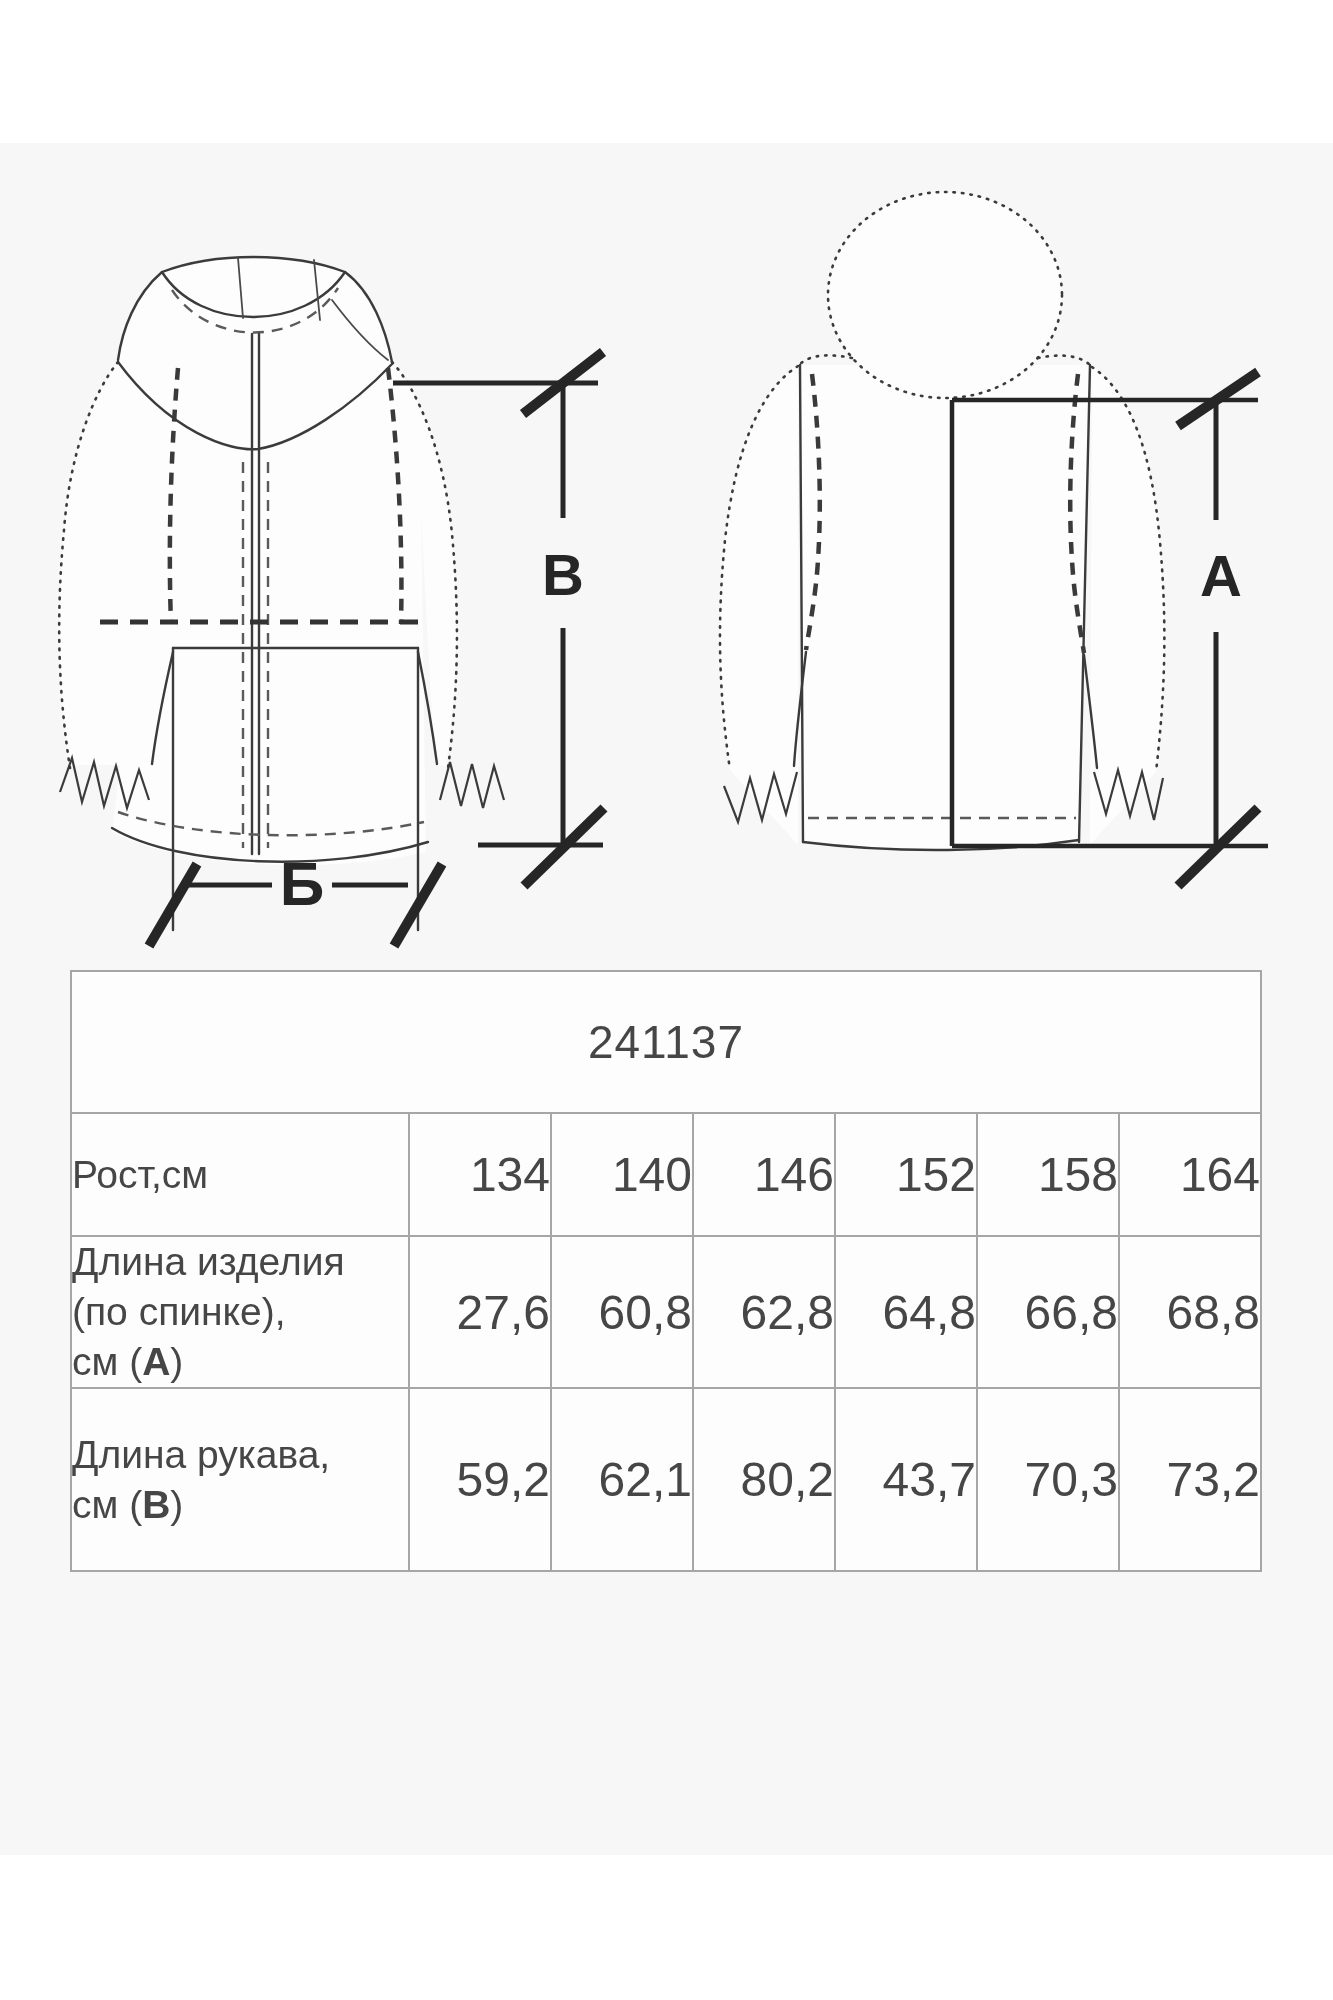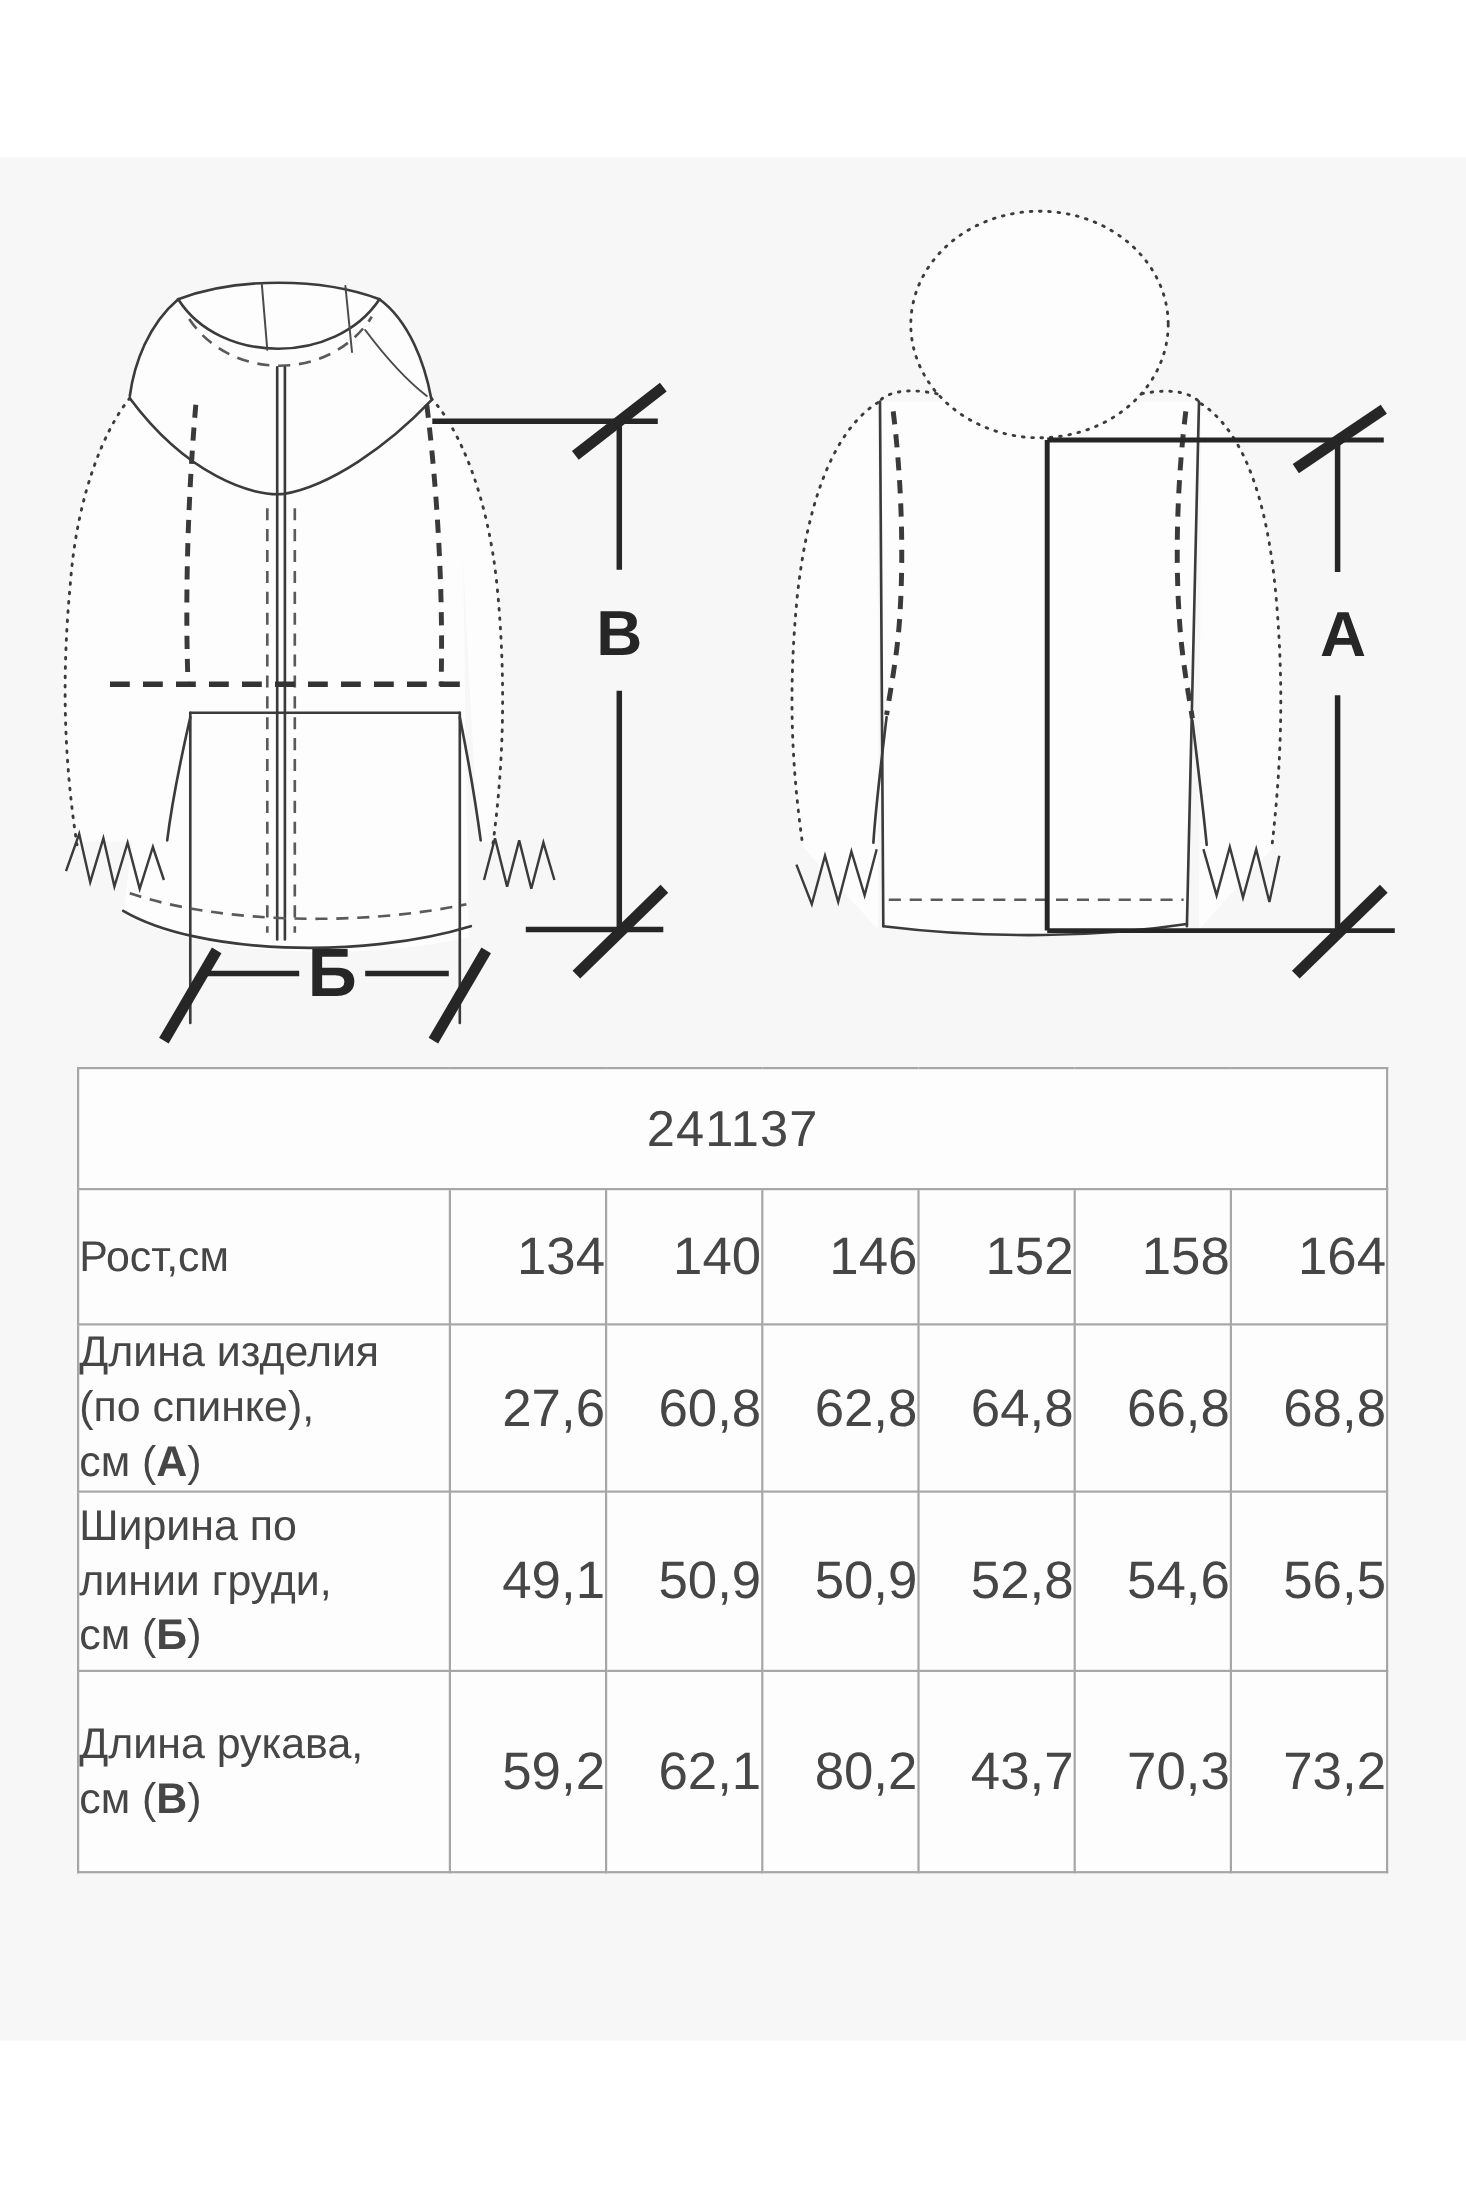--- a/index.html
+++ b/index.html
@@ -9,21 +9,21 @@
   }
   .band{position:absolute;left:0;top:143px;width:1333px;height:1712px;background:#f7f7f7;}
   #drawings{position:absolute;left:0;top:143px;}
 
   .size-table{
     position:absolute;left:70px;top:970px;width:1192px;
     border-collapse:collapse;table-layout:fixed;background:#fdfdfd;color:#464646;
   }
   .size-table td{border:2px solid #a6a6a6;padding:0;background:#fdfdfd;}
   .article-cell{font-size:46px;text-align:center;letter-spacing:1px;}
-  tr.r-article{height:110px;}
+  tr.r-article{height:142px;}
   tr.r-height{height:123px;}
   tr.r-a{height:152px;}
   tr.r-b{height:163px;}
   tr.r-c{height:183px;}
   .lbl{font-size:39px;line-height:1.28;padding-left:24px;text-align:left;vertical-align:middle;}
   .lbl b{font-weight:bold;}
   .num{font-size:48px;text-align:right;vertical-align:middle;}
 
   
   .ln{fill:none;stroke:#3b3b3b;stroke-width:2.4;stroke-linecap:round;stroke-linejoin:round;}
@@ -173,33 +173,20 @@
         <div>(по спинке),</div>
         <div><span>см (</span><b>А</b><span>)</span></div>
       </td>
       <td class="num">27,6</td>
       <td class="num">60,8</td>
       <td class="num">62,8</td>
       <td class="num">64,8</td>
       <td class="num">66,8</td>
       <td class="num">68,8</td>
     </tr>
-    <tr class="r-b">
-      <td class="lbl">
-        <div>Ширина по</div>
-        <div>линии груди,</div>
-        <div><span>см (</span><b>Б</b><span>)</span></div>
-      </td>
-      <td class="num">49,1</td>
-      <td class="num">50,9</td>
-      <td class="num">50,9</td>
-      <td class="num">52,8</td>
-      <td class="num">54,6</td>
-      <td class="num">56,5</td>
-    </tr>
     <tr class="r-c">
       <td class="lbl">
         <div>Длина рукава,</div>
         <div><span>см (</span><b>В</b><span>)</span></div>
       </td>
       <td class="num">59,2</td>
       <td class="num">62,1</td>
       <td class="num">80,2</td>
       <td class="num">43,7</td>
       <td class="num">70,3</td>

